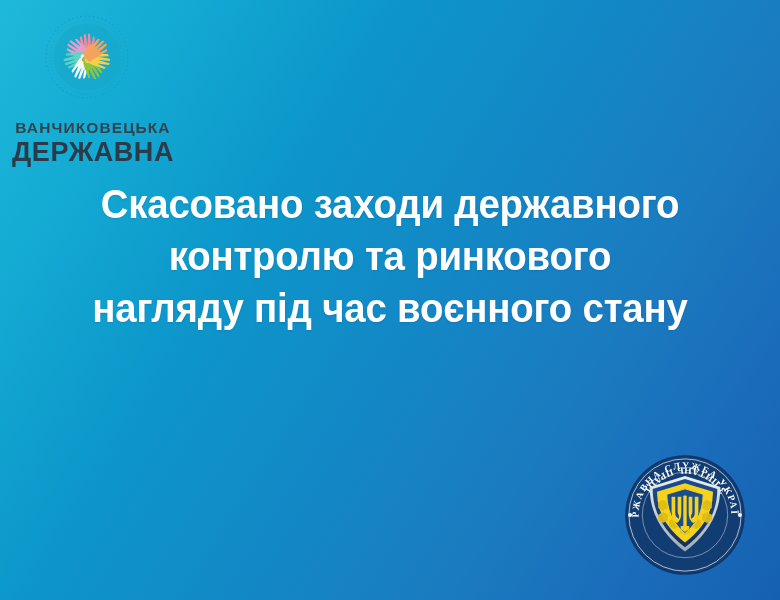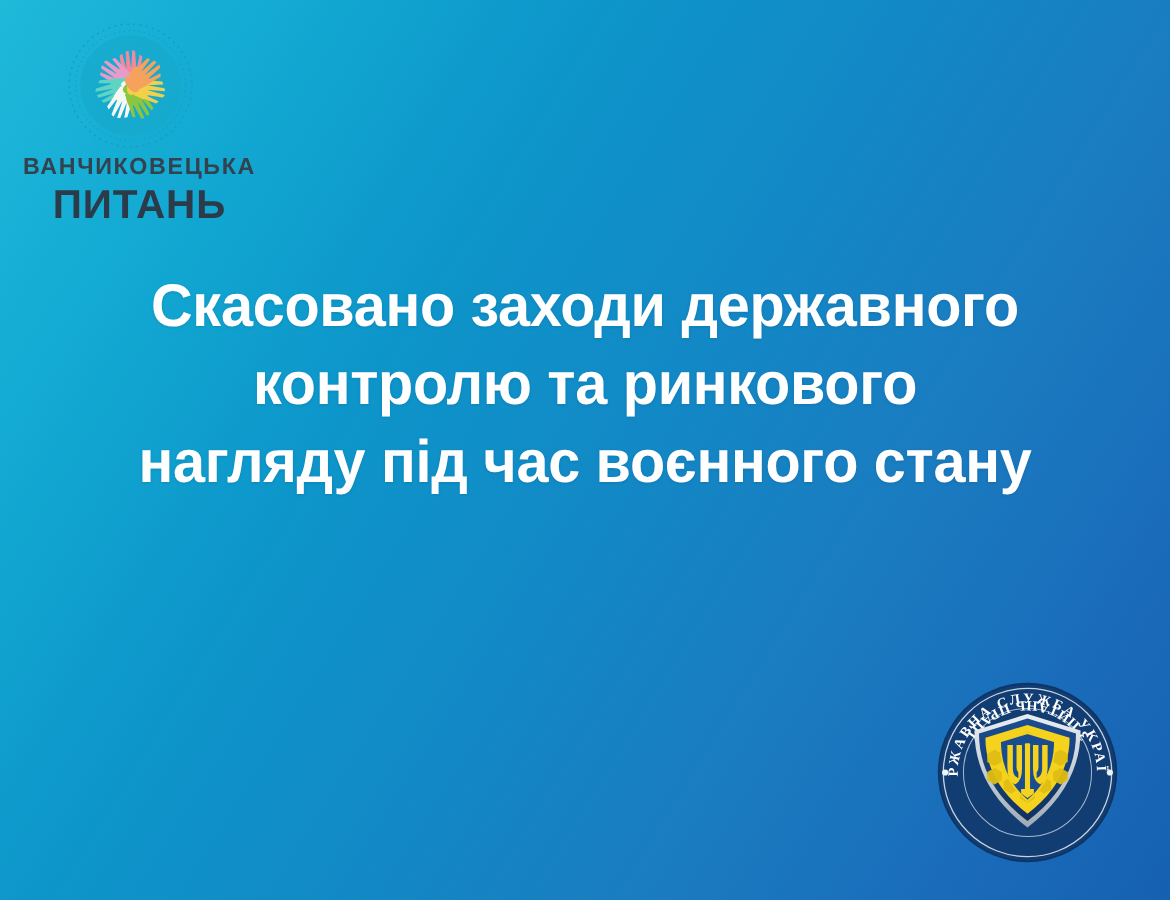--- a/index.html
+++ b/index.html
@@ -30,21 +30,21 @@
   }
   .logo-circle {
     position:absolute;
     left:35px; top:5px;
     width:88px; height:88px;
   }
   .logo-circle svg { display:block; width:88px; height:88px; }
 
   .logo-wordmark {
     position:absolute;
-    left:0; top:96px;
+    left:0; top:112px;
     width:170px;
     text-align:center;
     line-height:1;
   }
   .logo-line1 {
     display:block;
     font-size:15.5px;
     font-weight:bold;
     letter-spacing:1.1px;
     color:#33424f;
@@ -149,21 +149,21 @@
                      L-1.5,-26.5 L-3.7,-25.6 L-3,-12.4 L-6.3,-24 L-8.3,-22.8 L-6.5,-10 Z"></path>
             <path d="M-6.5,-4 L6.5,-4 L7.6,-9.5 Q8.5,-13 6,-14.5 L-7.5,-13 Q-10,-11 -9,-8 Z"></path>
             <ellipse cx="0" cy="-1.5" rx="7" ry="4"></ellipse>
           </g>
         </g>
       </svg>
     </div>
 
     <div class="logo-wordmark">
       <span class="logo-line1">ВАНЧИКОВЕЦЬКА</span>
-      <span class="logo-line2">ПИТАНЬ</span>
+      <span class="logo-line2">ДЕРЖАВНА</span>
     </div>
   </div>
 
   <div id="headline">
     <span class="hl-line">Скасовано заходи державного</span>
     <span class="hl-line">контролю та ринкового</span>
     <span class="hl-line">нагляду під час воєнного стану</span>
   </div>
 
   <div id="state-emblem">

